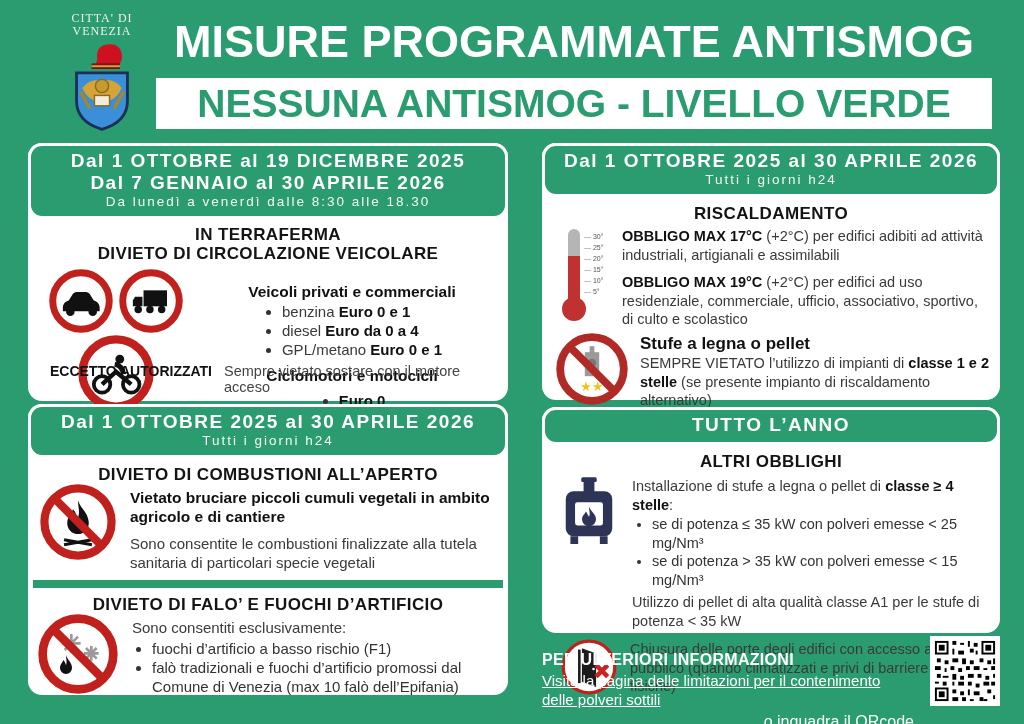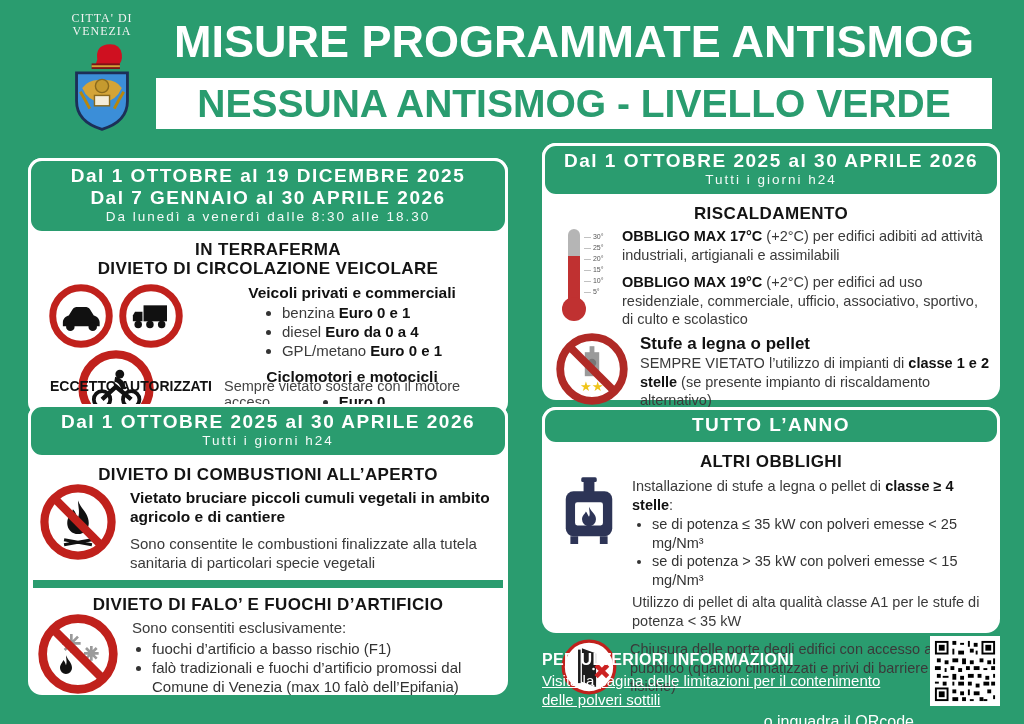--- a/index.html
+++ b/index.html
@@ -19,26 +19,26 @@
   .ph2{font-size:13.5px;letter-spacing:2px;line-height:16px;color:rgba(255,255,255,.95);}
   .sec-title{font-weight:700;color:#141414;text-align:center;font-size:17px;line-height:19px;letter-spacing:.4px;margin-top:7px;}
   .row{display:flex;align-items:flex-start;}
   .sign{flex-shrink:0;}
   p{margin:0;}
   ul{margin:2px 0 6px;padding-left:20px;}
   li{font-size:15px;line-height:19px;color:#333;}
   .btxt{font-weight:700;color:#111;}
   .rtxt{color:#3a3a3a;}
   
-  .cardA{left:28px;top:158px;width:480px;height:258px;}
+  .cardA{left:28px;top:143px;width:480px;height:258px;}
   .signs-col{width:176px;flex-shrink:0;text-align:center;padding-top:2px;}
   .signs-pair{display:flex;justify-content:center;gap:6px;}
   .veh-text{flex:1;text-align:center;padding-right:8px;}
   .veh-text ul{display:inline-block;text-align:left;margin:1px 0 2px;}
-  .veh-head{font-size:15.5px;font-weight:700;color:#111;margin-top:2px;}
+  .veh-head{font-size:15.5px;font-weight:700;color:#111;margin-top:16px;}
   .cardA-bottom{position:absolute;left:10px;right:8px;bottom:6px;display:flex;align-items:baseline;}
   .exception{width:186px;text-align:center;font-size:14px;font-weight:700;color:#111;}
   .engine-note{flex:1;font-size:14.5px;color:#444;}
   
   .cardB{left:28px;top:404px;width:480px;height:291px;}
   .cardB .row{}
   .cardB .txt{flex:1;padding:4px 12px 0 14px;font-size:15px;line-height:19px;}
   .divider{height:8px;background:#2a9c6f;margin:8px 5px 2px;}
   
   .cardC{left:542px;top:143px;width:458px;height:257px;}

